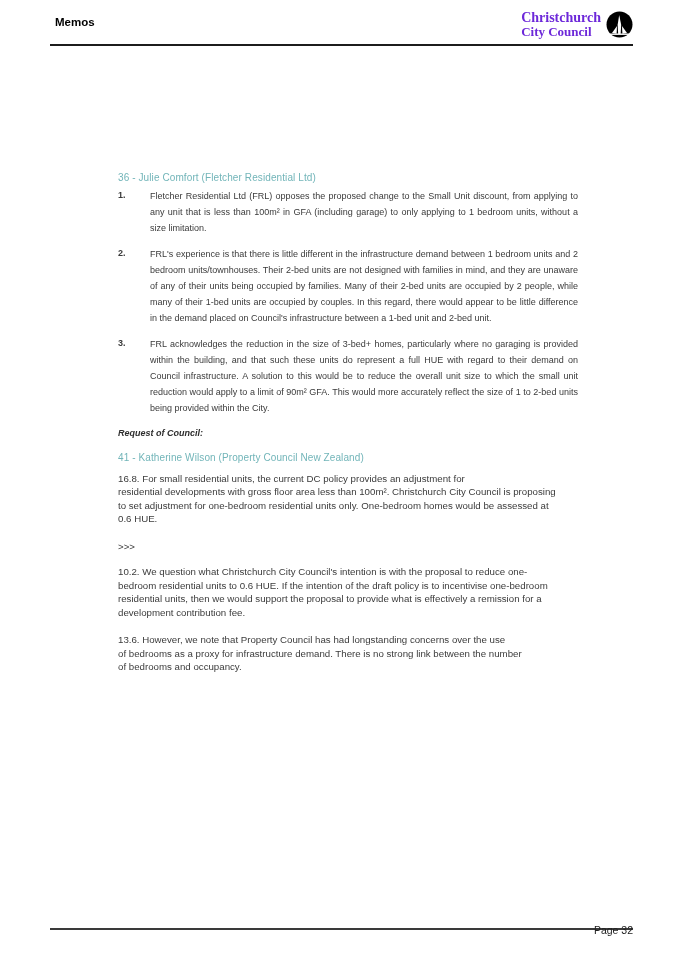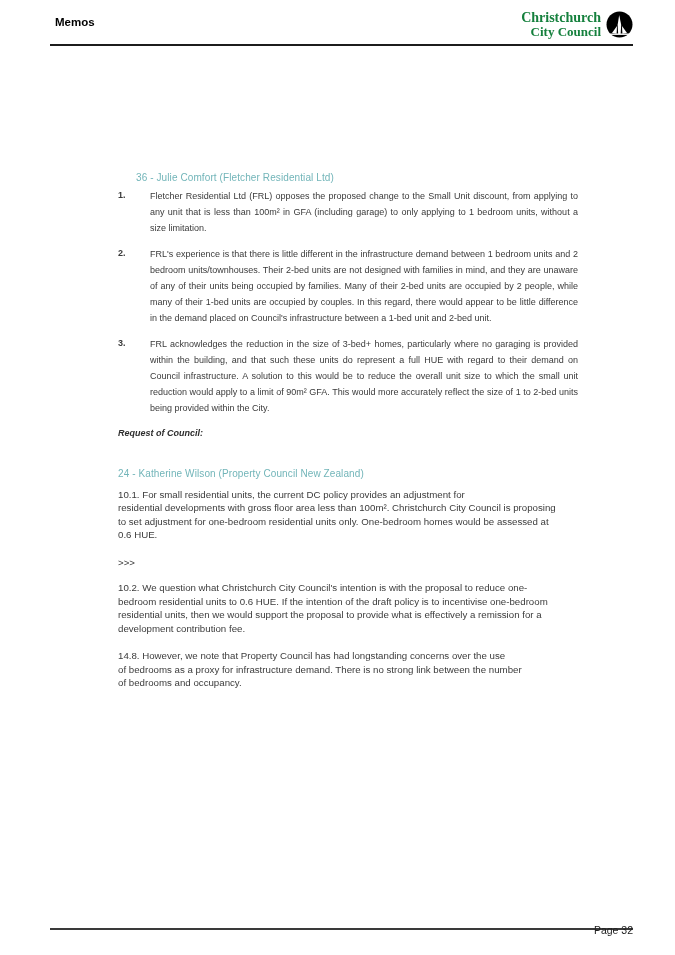--- a/index.html
+++ b/index.html
@@ -16,53 +16,53 @@
   
   .memos-title {
     position:absolute; left:55px; top:16px;
     font-size:11.5px; font-weight:bold; color:#000;
   }
   .logo-block {
     position:absolute; right:42px; top:11px;
     display:flex; align-items:center; gap:5px;
   }
   .logo-text {
-    text-align:right;
+    text-align:left;
     font-family:"Liberation Serif", serif;
-    font-weight:bold; color:#15803d; line-height:1.02;
+    font-weight:bold; color:#6d28d9; line-height:1.02;
   }
   .logo-text .l1 { font-size:14px; display:block; }
   .logo-text .l2 { font-size:13px; display:block; }
   .logo-mark { width:27px; height:27px; display:block; }
   .header-rule {
     position:absolute; top:44px; left:50px; width:583px; height:2px;
     background:#1c1c1c;
   }
 
   
   .content {
     position:absolute; left:118px; top:172px; width:460px;
   }
   .sec-heading {
-    margin:0 0 5px 18px;
+    margin:0 0 5px 0;
     font-size:10px; font-weight:400;
     color:#72b5b9;
     letter-spacing:0.1px;
   }
   .num-item { display:flex; margin:0 0 10px 0; }
   .num-item .num {
     flex:none; width:32px;
     font-size:9px; font-weight:bold; line-height:15px;
   }
   .num-item .txt {
     flex:1; margin:0;
     font-size:9px; line-height:16px;
     text-align:justify;
   }
-  .request-row { display:flex; margin:10px 0 26px 0; }
+  .request-row { display:flex; margin:10px 0 10px 0; }
   .request-label {
     flex:none; width:104px;
     font-size:9px; font-weight:bold; font-style:italic; line-height:15.5px;
     color:#2d2d2d;
   }
   .request-text {
     flex:1; margin:0;
     font-size:9px; font-weight:bold; line-height:15.5px;
     text-align:justify; color:#2d2d2d;
   }
@@ -125,32 +125,32 @@
 
     <div class="num-item">
       <span class="num">3.</span>
       <p class="txt">FRL acknowledges the reduction in the size of 3-bed+ homes, particularly where no garaging is provided within the building, and that such these units do represent a full HUE with regard to their demand on Council infrastructure.  A solution to this would be to reduce the overall unit size to which the small unit reduction would apply to a limit of 90m² GFA.  This would more accurately reflect the size of 1 to 2-bed units being provided within the City.</p>
     </div>
 
     <div class="request-row">
       <span class="request-label">Request of Council:</span>
     </div>
 
-    <h2 class="sec-heading sec2-heading">24 - Katherine Wilson (Property Council New Zealand)</h2>
+    <h2 class="sec-heading sec2-heading">41 - Katherine Wilson (Property Council New Zealand)</h2>
 
-    <p class="para">10.1. For small residential units, the current DC policy provides an adjustment for
+    <p class="para">16.8. For small residential units, the current DC policy provides an adjustment for
 residential developments with gross floor area less than 100m². Christchurch City Council is proposing
 to set adjustment for one-bedroom residential units only. One-bedroom homes would be assessed at
 0.6 HUE.</p>
     <p class="para more">&gt;&gt;&gt;</p>
     <p class="para">10.2. We question what Christchurch City Council's intention is with the proposal to reduce one-
 bedroom residential units to 0.6 HUE. If the intention of the draft policy is to incentivise one-bedroom
 residential units, then we would support the proposal to provide what is effectively a remission for a
 development contribution fee.</p>
-    <p class="para p103">14.8. However, we note that Property Council has had longstanding concerns over the use
+    <p class="para p103">13.6. However, we note that Property Council has had longstanding concerns over the use
 of bedrooms as a proxy for infrastructure demand. There is no strong link between the number
 of bedrooms and occupancy.</p>
 
   </div>
 
   <div class="footer-rule"></div>
   <div class="page-number">Page 32</div>
 
 </div>
 

